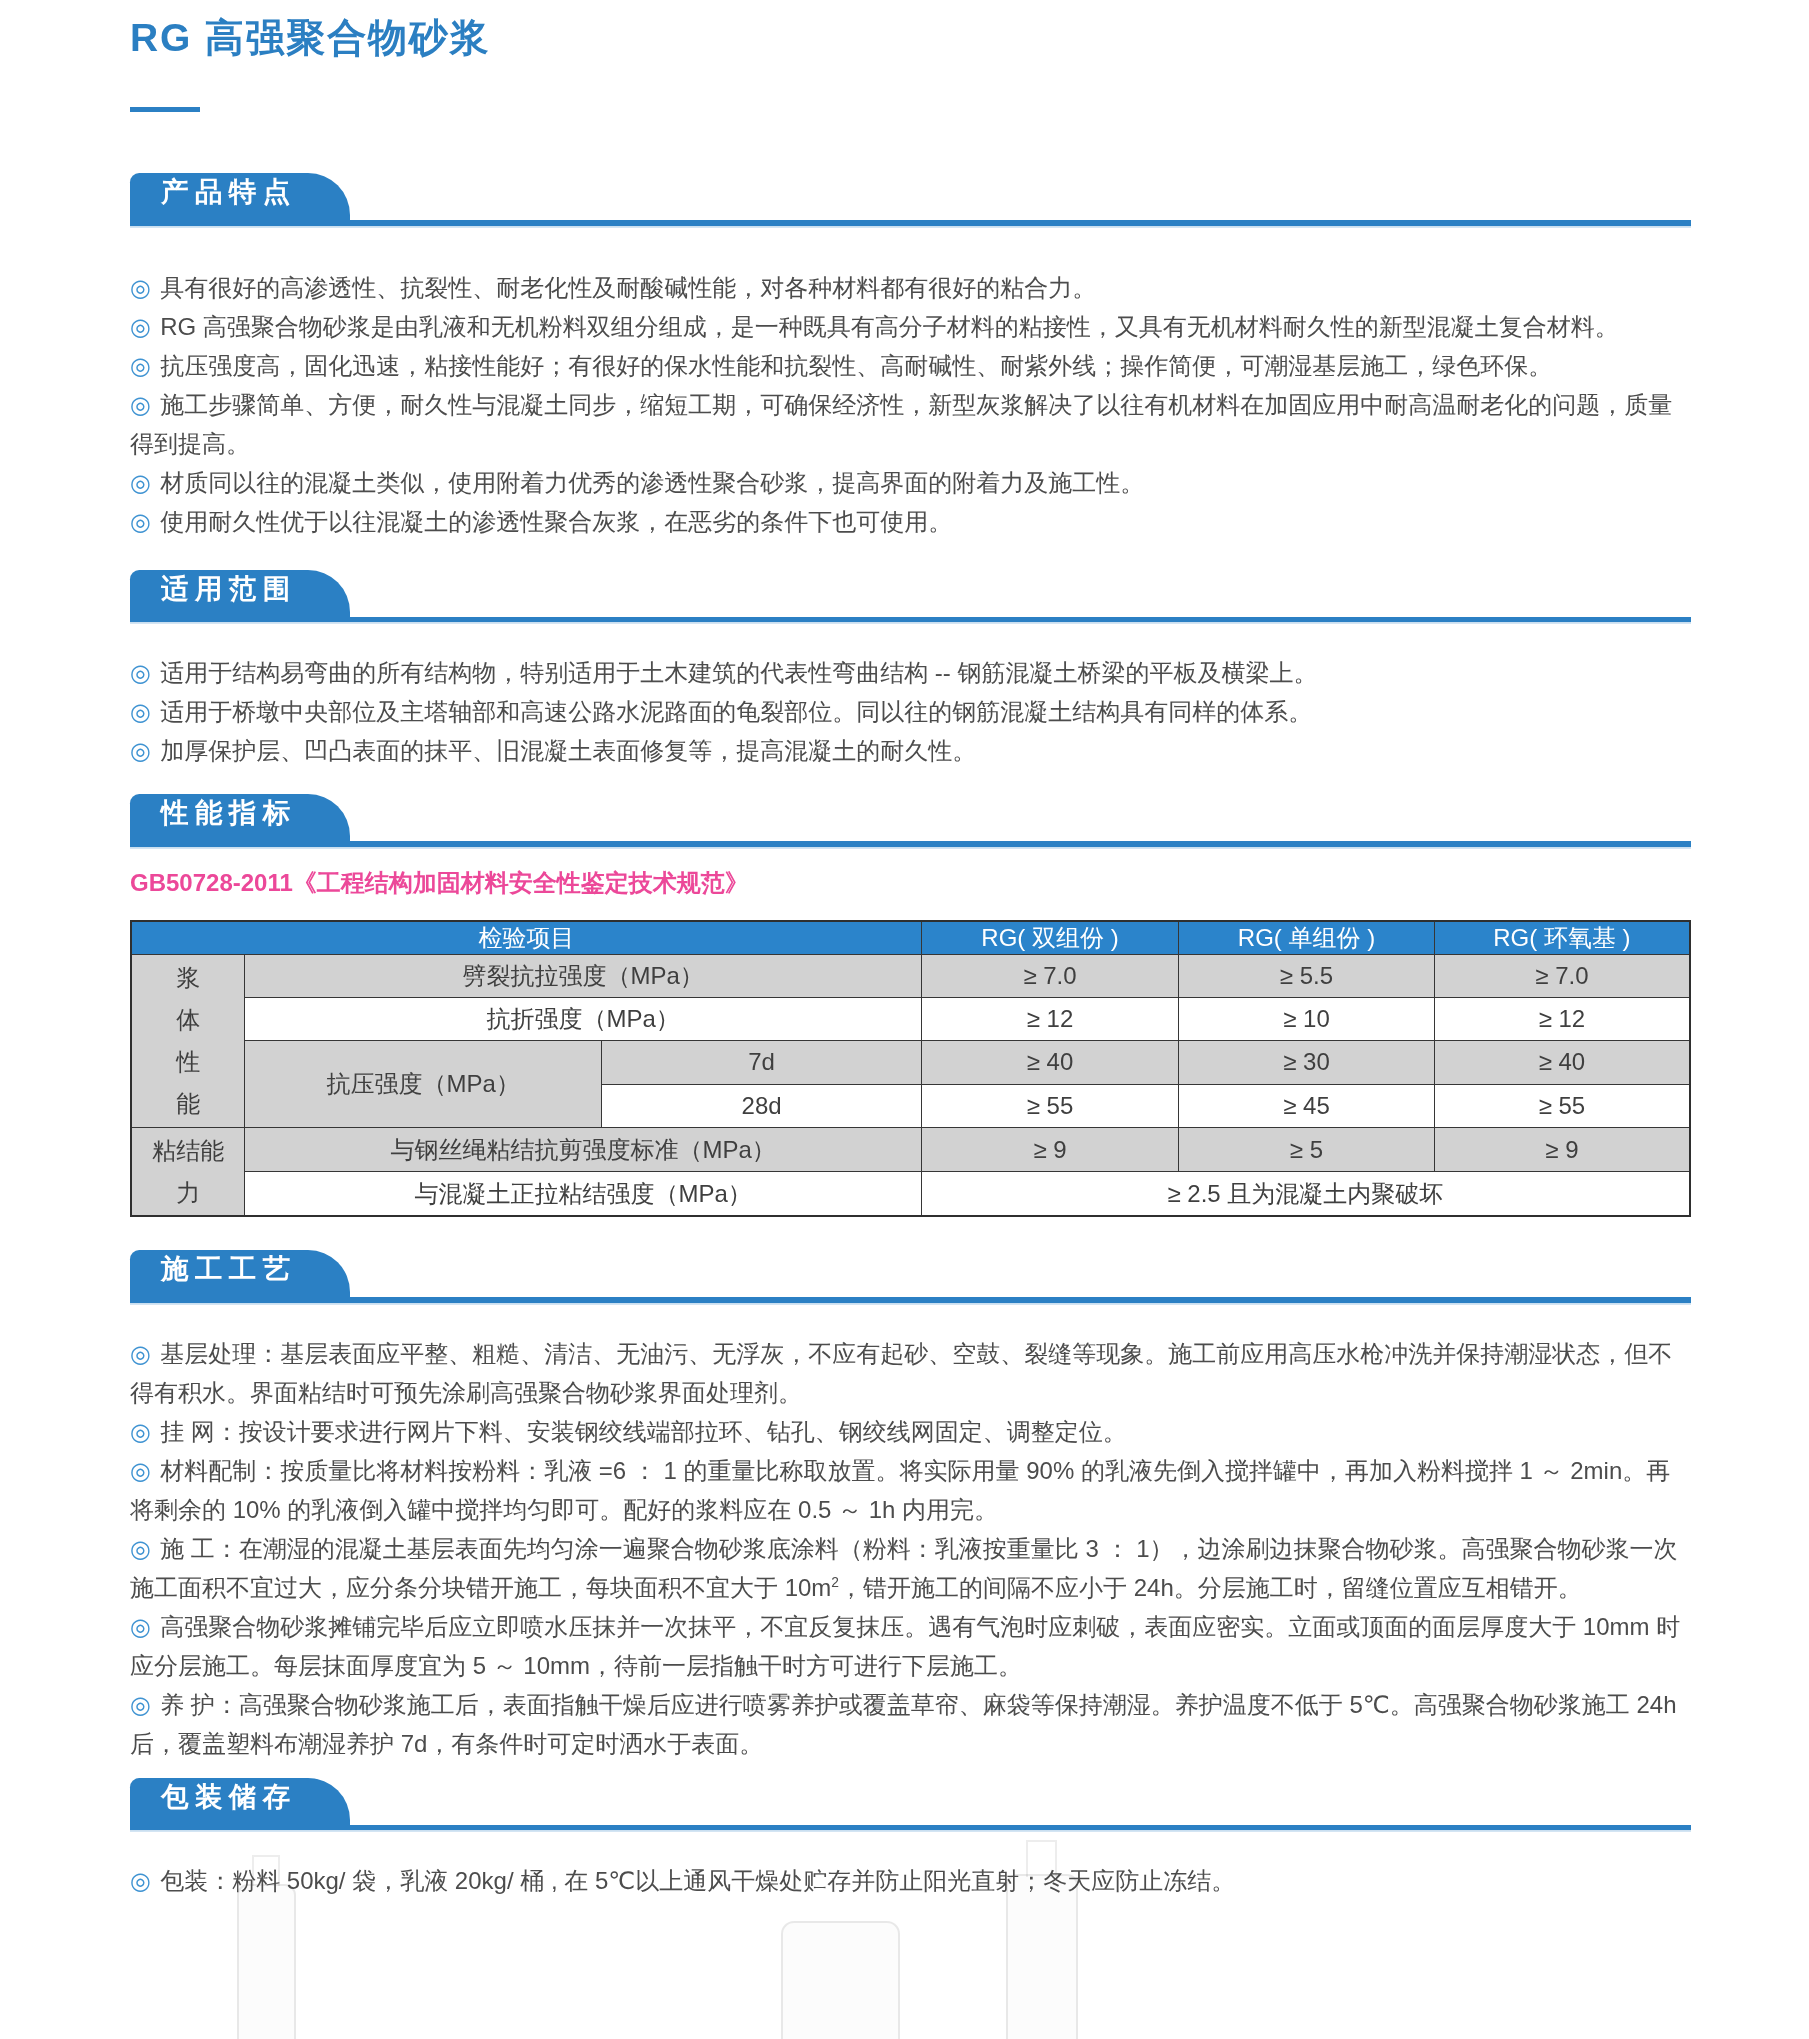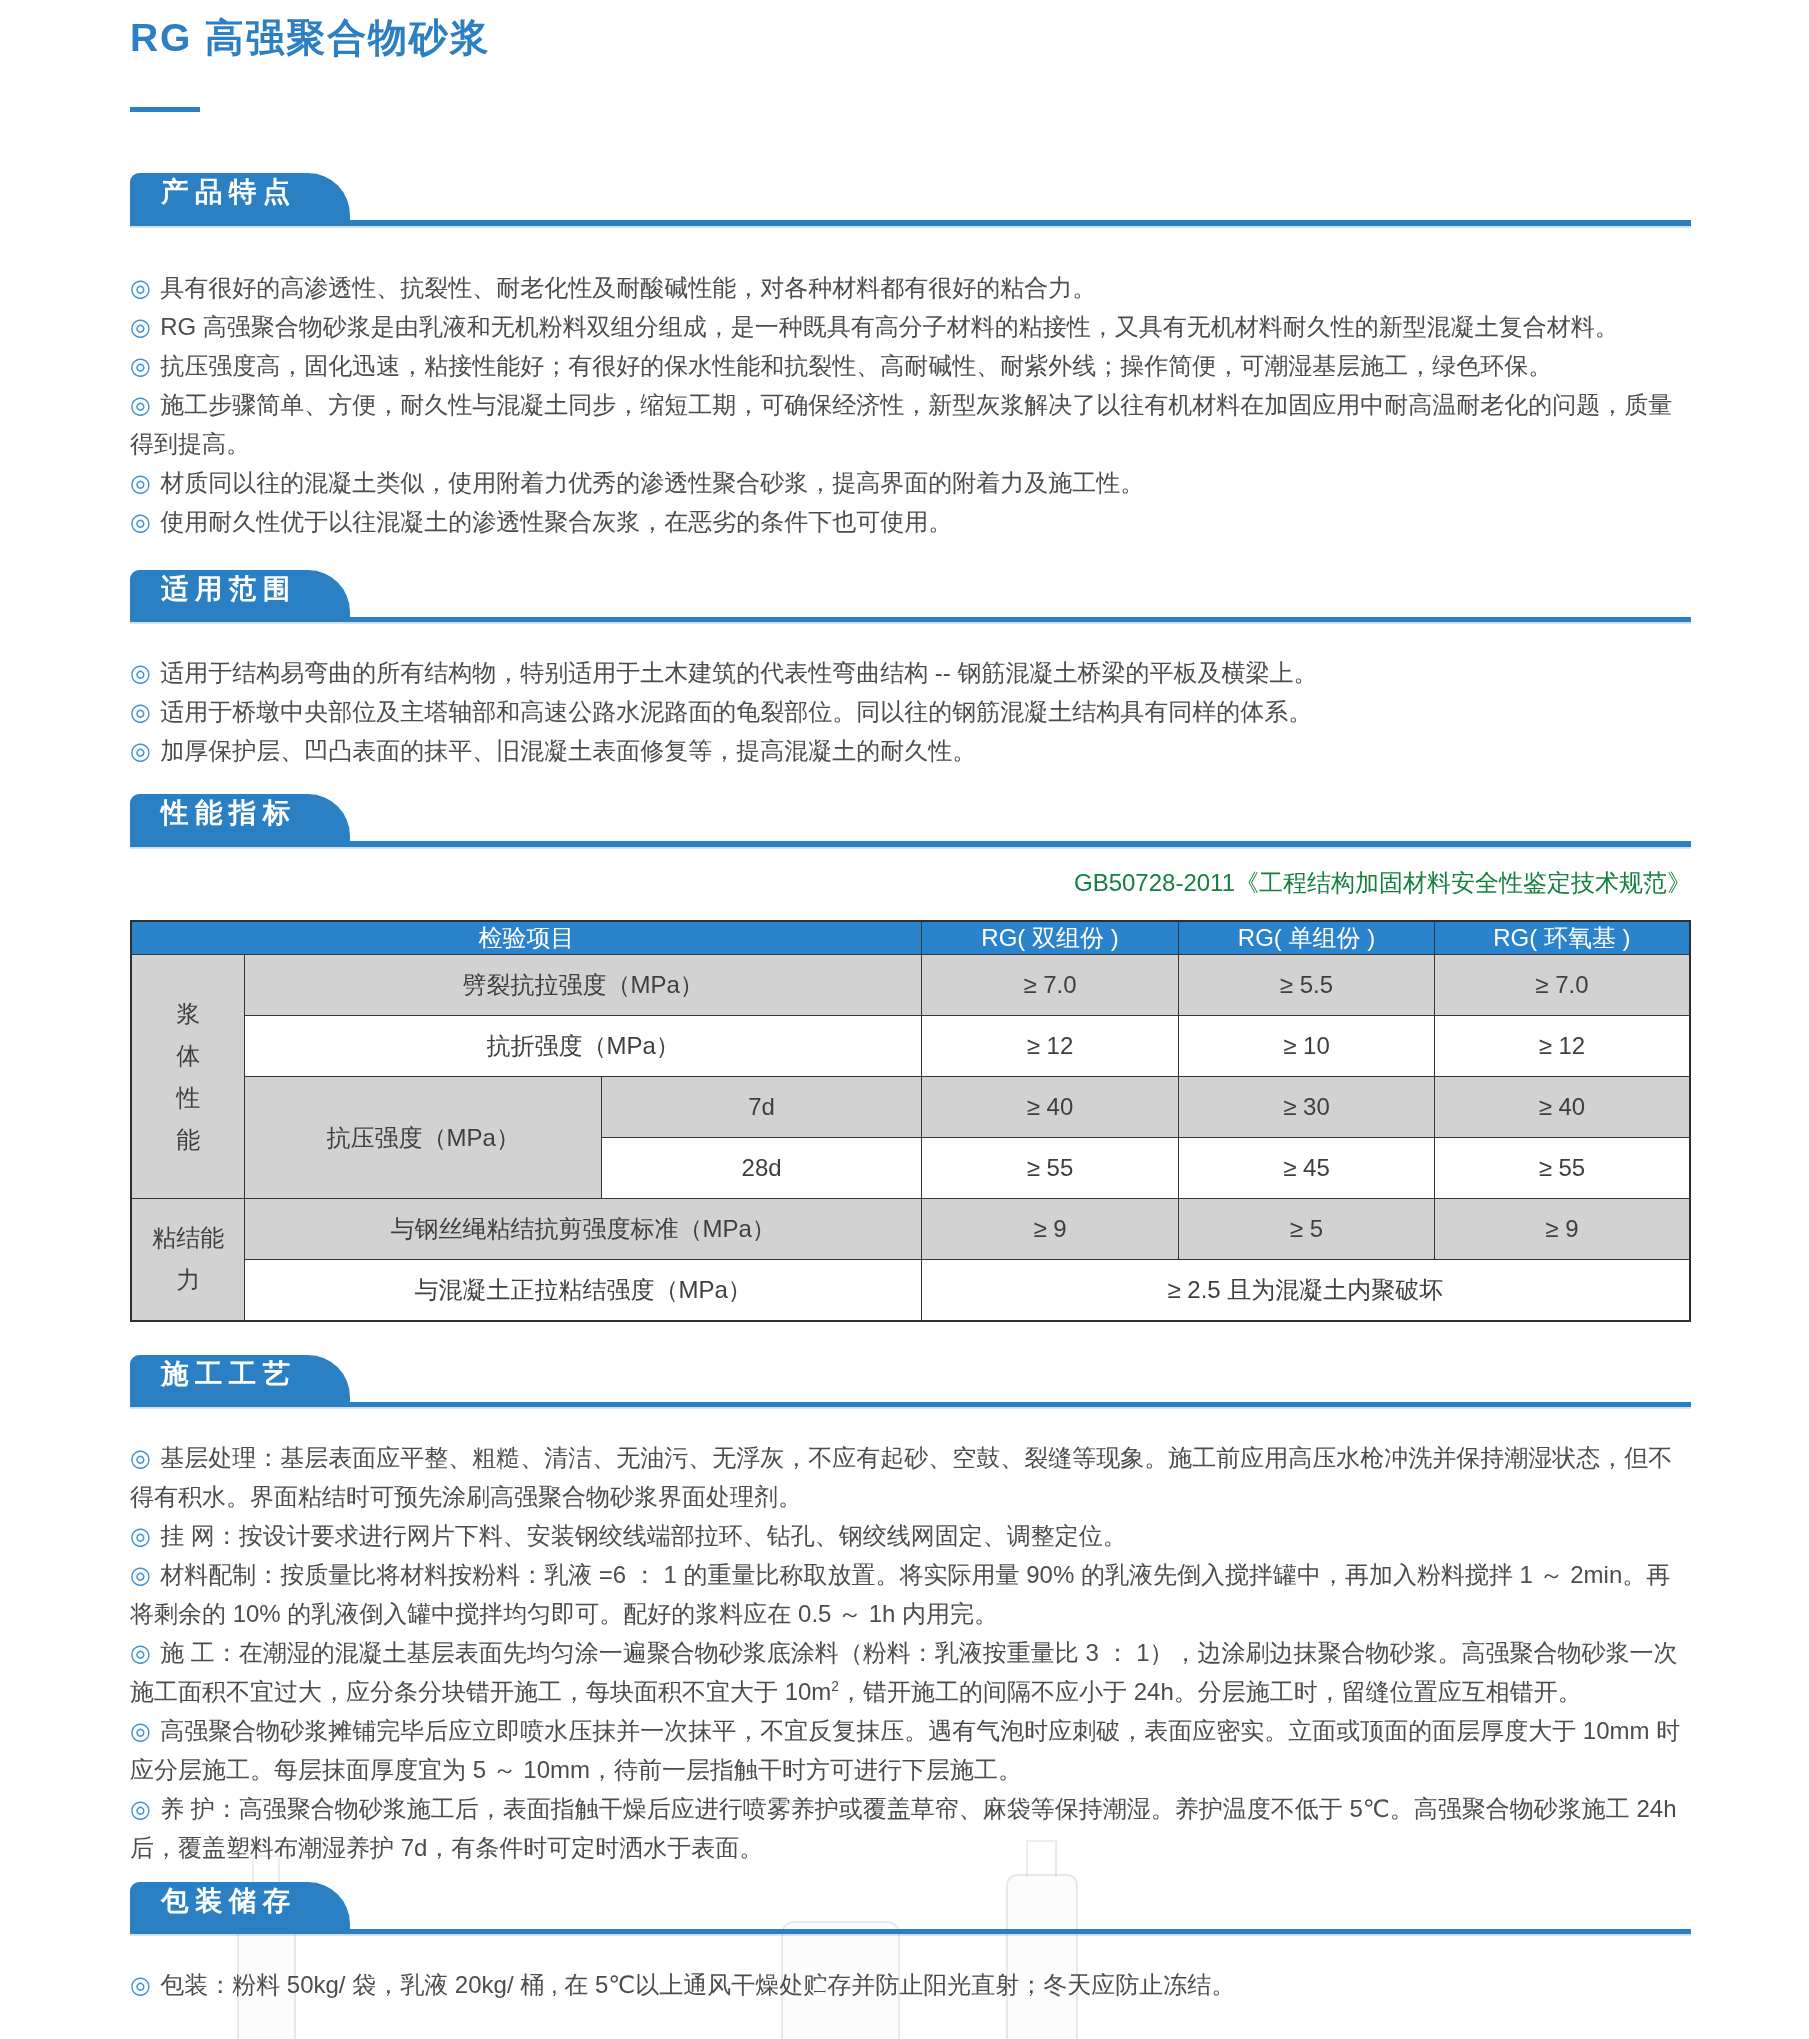--- a/index.html
+++ b/index.html
@@ -22,28 +22,28 @@
   }
   .sec-rule{height:5.5px;background:var(--accent);box-shadow:0 1.8px 0 rgba(43,128,196,0.25);}
   .mt-features{margin-top:61px;} .mt-scope{margin-top:29px;} .mt-perf{margin-top:24px;}
   .mt-process{margin-top:33px;} .mt-pack{margin-top:14.7px;}
   .bullets{margin-top:42px;}
   .bullets.tight{margin-top:31px;}
   .bullet{margin:0;font-size:24px;line-height:39px;color:var(--body-text);}
   .mark{color:#3f93d2;margin-right:9.2px;}
   .gap2{display:inline-block;width:55px;}
   .sup{vertical-align:super;font-size:13.8px;line-height:0;}
-  .tbl-caption{margin:22px 0 0 0;font-size:24px;color:#15803d;text-align:right;line-height:27.5px;}
+  .tbl-caption{margin:22px 0 0 0;font-size:24px;color:#ec4899;text-align:left;line-height:27.5px;font-weight:bold;}
   table.perf{width:100%;border-collapse:collapse;table-layout:fixed;margin-top:24px;border:2.8px solid #2f2f2f;}
   table.perf th{
     background:var(--table-header-bg);color:#ffffff;font-size:24px;font-weight:normal;
     height:32px;border:1.8px solid var(--border);text-align:center;padding:0 10px;
   }
   table.perf td{
-    font-size:24px;color:#3f3f3f;text-align:center;height:61px;
+    font-size:24px;color:#3f3f3f;text-align:center;height:43px;
     border:1.8px solid var(--border);padding:1.8px 5.5px;background:#ffffff;
   }
   tr.gray td{background:var(--cell-gray);}
   td.force-gray{background:var(--cell-gray) !important;}
   td.group div{line-height:42px;}
   .watermark{position:absolute;z-index:0;border:2.8px solid rgba(110,110,110,0.14);background:rgba(200,200,200,0.05);}
   .wm-b1{left:237px;bottom:-55px;width:59px;height:211px;border-radius:11px 11px 3.7px 3.7px;}
   .wm-b2{left:781px;bottom:-37px;width:119px;height:156px;border-radius:13px 13px 4.6px 4.6px;}
   .wm-b3{left:1006px;bottom:-64px;width:72px;height:230px;border-radius:11px 11px 3.7px 3.7px;}
   .wm-neck{position:absolute;z-index:0;border:2.8px solid rgba(110,110,110,0.12);border-bottom:none;}

